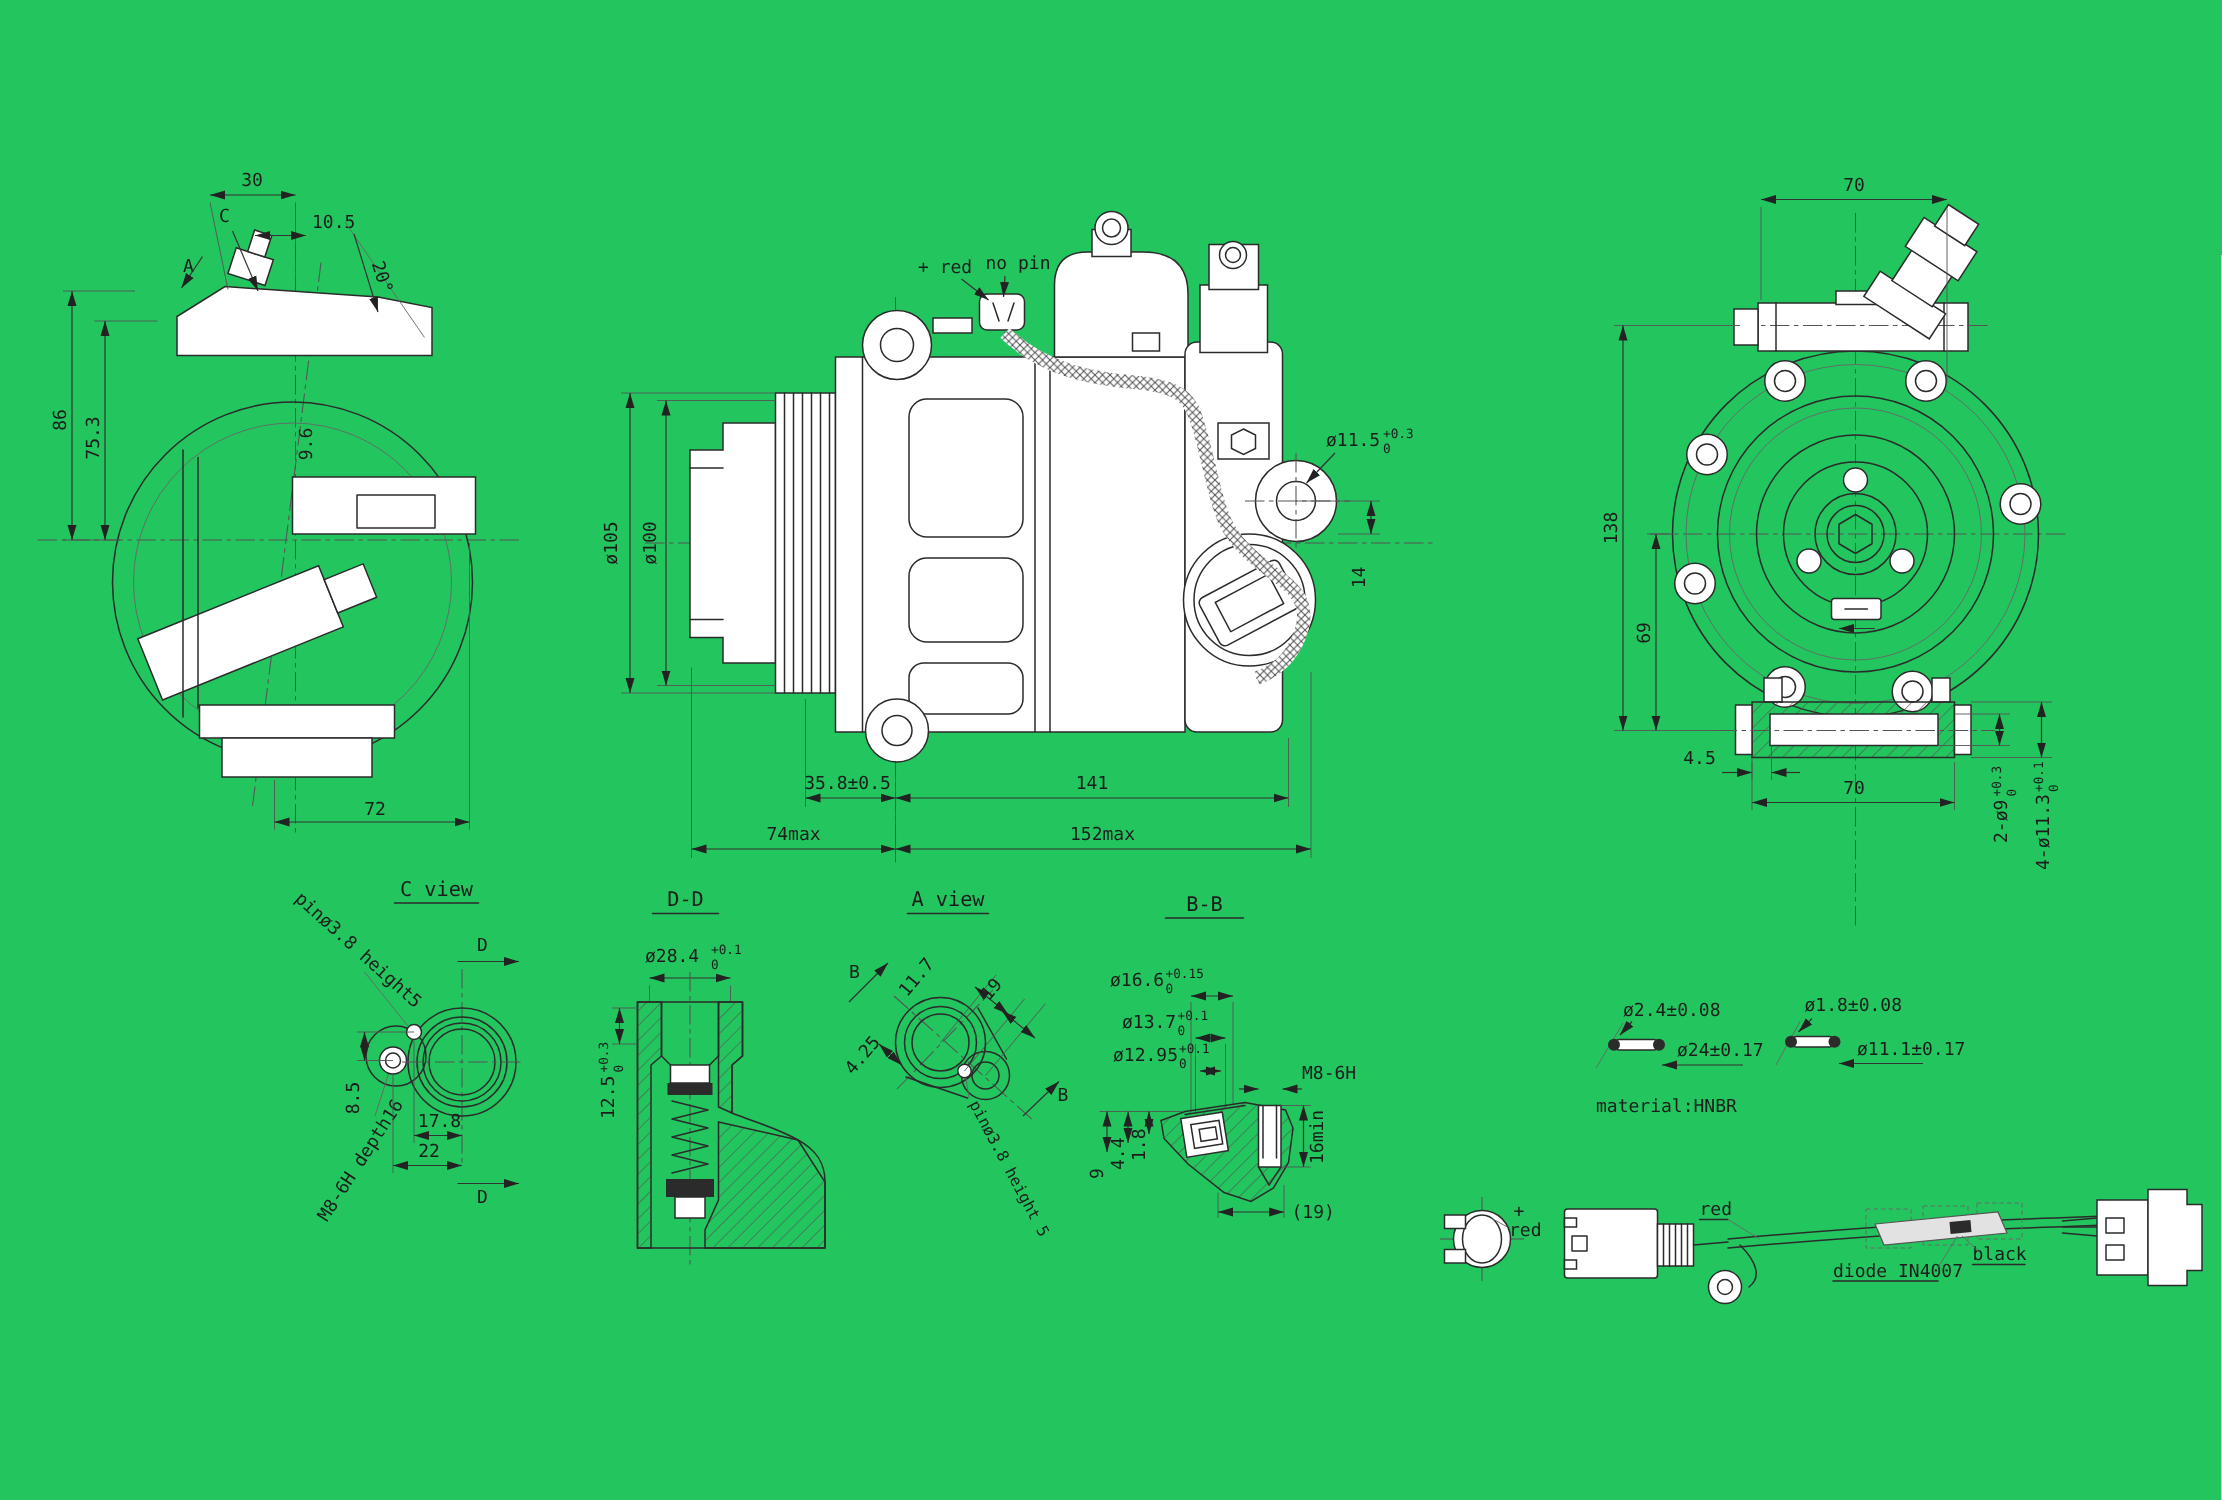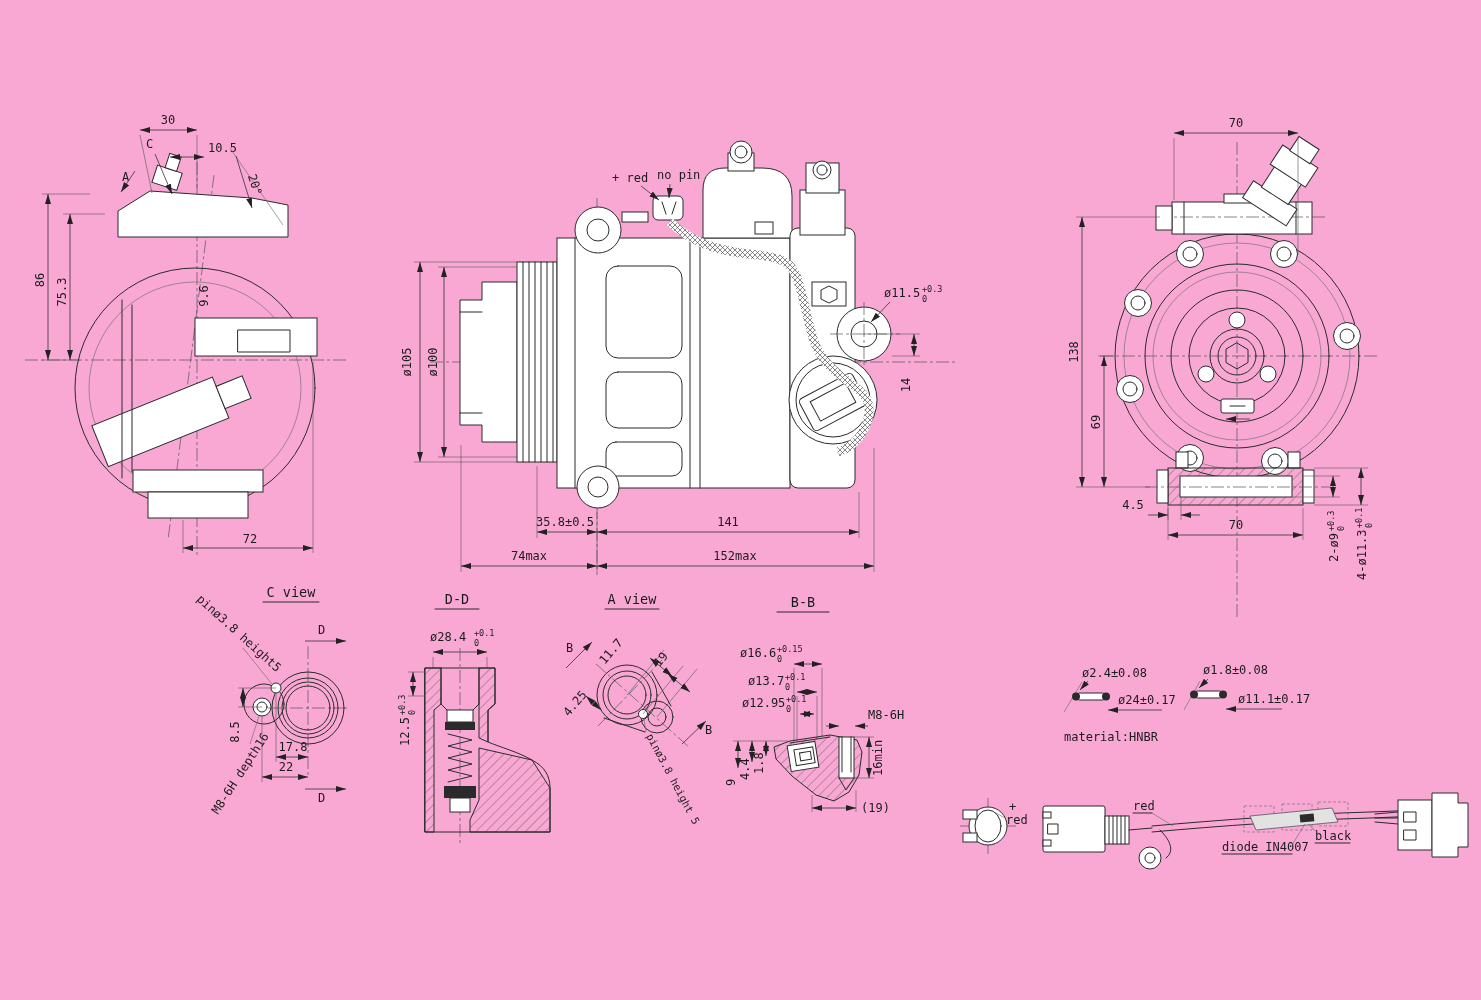--- a/index.html
+++ b/index.html
@@ -1,16 +1,16 @@
 <!DOCTYPE html>
 <html><head>
 <meta charset="utf-8">
 <style>
   html,body{margin:0;padding:0;background:#fff}
-  .wrap{width:1481px;height:1000px;background:#f9a8d4;overflow:hidden}
+  .wrap{width:1481px;height:1000px;background:#22c55e;overflow:hidden}
   svg{display:block}
   .s{stroke:#2b2b2b;stroke-width:1;fill:none;stroke-linecap:round;stroke-linejoin:round}
   .sw{stroke:#2b2b2b;stroke-width:1;fill:#fff}
   .thin{stroke:#666;stroke-width:.6;fill:none}
   .cl{stroke:#555;stroke-width:.7;fill:none;stroke-dasharray:13 3 3 3}
   .dl{stroke:#333;stroke-width:.8;fill:none}
   .ext{stroke:#555;stroke-width:.6;fill:none}
   .hat{fill:url(#hat);stroke:#2b2b2b;stroke-width:1}
   .dk{fill:#2b2b2b;stroke:none}
   text{font-family:"DejaVu Sans Mono","Liberation Mono",monospace;fill:#1c1c1c}

